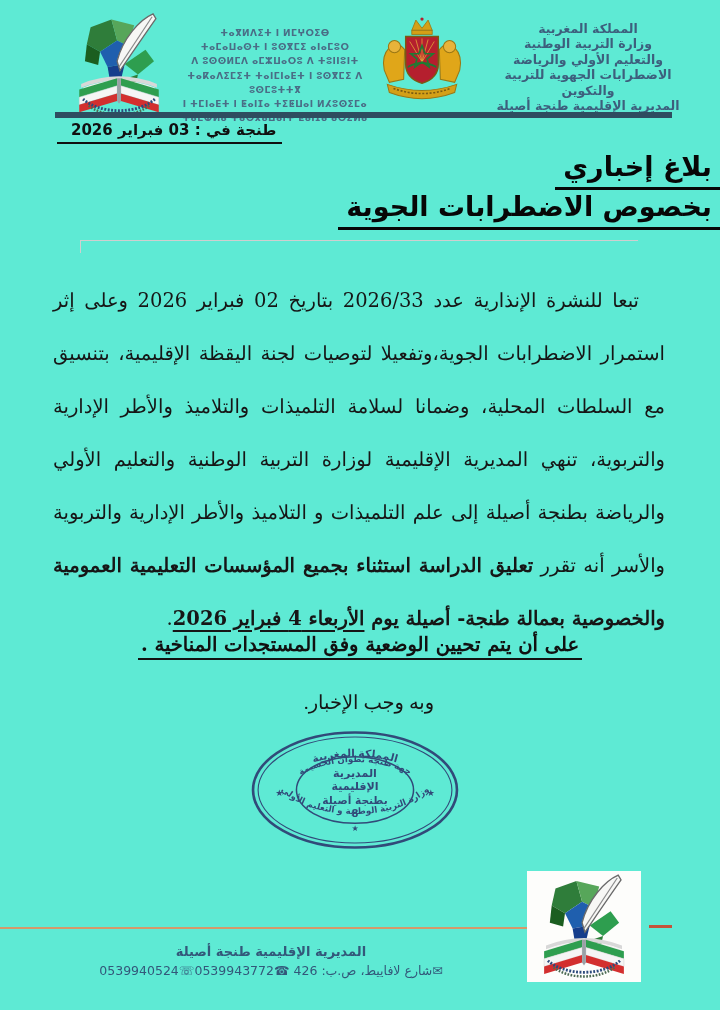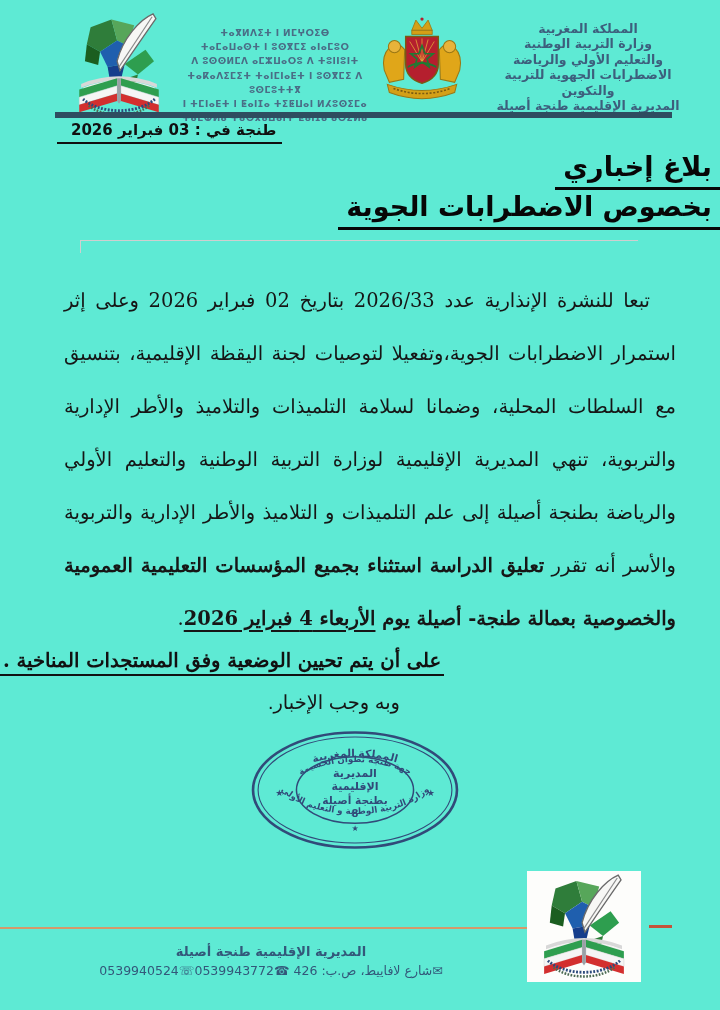--- a/index.html
+++ b/index.html
@@ -18,31 +18,31 @@
   
   .date-line{position:absolute;left:57px;top:121px;direction:rtl;color:#101010;
              font-size:15px;font-weight:bold;border-bottom:2px solid #101010;
              padding:0 6px 3px 14px;font-family:"DejaVu Sans",sans-serif;text-align:center;}
   .title-wrap{position:absolute;left:0;top:150px;width:720px;text-align:right;direction:rtl;}
   .title-line{display:inline-block;font-size:27px;font-weight:bold;color:#070707;
               border-bottom:3px solid #070707;padding:0 8px 3px;line-height:1.25;}
   .faint-line{position:absolute;left:80px;top:240px;width:558px;height:1px;background:#cfcfcf;}
   .faint-tick{position:absolute;left:80px;top:240px;width:1px;height:13px;background:#cfcfcf;}
   
-  .body-text{position:absolute;left:64px;top:254px;width:612px;direction:rtl;
+  .body-text{position:absolute;left:53px;top:254px;width:612px;direction:rtl;
              text-align:justify;font-family:"DejaVu Serif",serif;font-size:19.5px;
              line-height:53px;color:#161616;text-indent:26px;}
   .seg-b{font-weight:bold;}
   .seg-bu{font-weight:bold;text-decoration:underline;text-decoration-thickness:2px;
           text-underline-offset:5px;}
-  .update-note{position:absolute;left:0;top:633px;width:720px;text-align:left;direction:rtl;margin-top:16px;}
+  .update-note{position:absolute;left:0;top:633px;width:720px;text-align:center;direction:rtl;}
   .update-inner{display:inline-block;font-family:"DejaVu Serif",serif;font-size:19.5px;
                 font-weight:bold;color:#111;border-bottom:2px solid #111;padding:0 3px 2px;}
   .closing{position:absolute;left:0;top:691px;width:668px;text-align:center;direction:rtl;
-           font-family:Liberation Sans, sans-serif;font-size:19.5px;color:#161616;}
+           font-family:Liberation Serif, serif;font-size:19.5px;color:#161616;padding-left:35px;}
   
   .stamp{position:absolute;left:249px;top:729px;width:212px;height:122px;opacity:.92;}
   .stamp text{fill:#2e3d72;font-family:"DejaVu Sans",sans-serif;}
   
   .footer-line{position:absolute;left:0;top:927px;width:527px;height:2px;background:#d49a6a;}
   .footer-dash{position:absolute;left:649px;top:925px;width:23px;height:3px;background:#c4543a;}
   .footer-logo{position:absolute;left:527px;top:871px;width:114px;height:111px;}
   .footer-text{position:absolute;left:55px;top:944px;width:432px;text-align:center;direction:rtl;
                color:#33587a;}
   .footer-l1{font-size:13px;font-weight:bold;}

